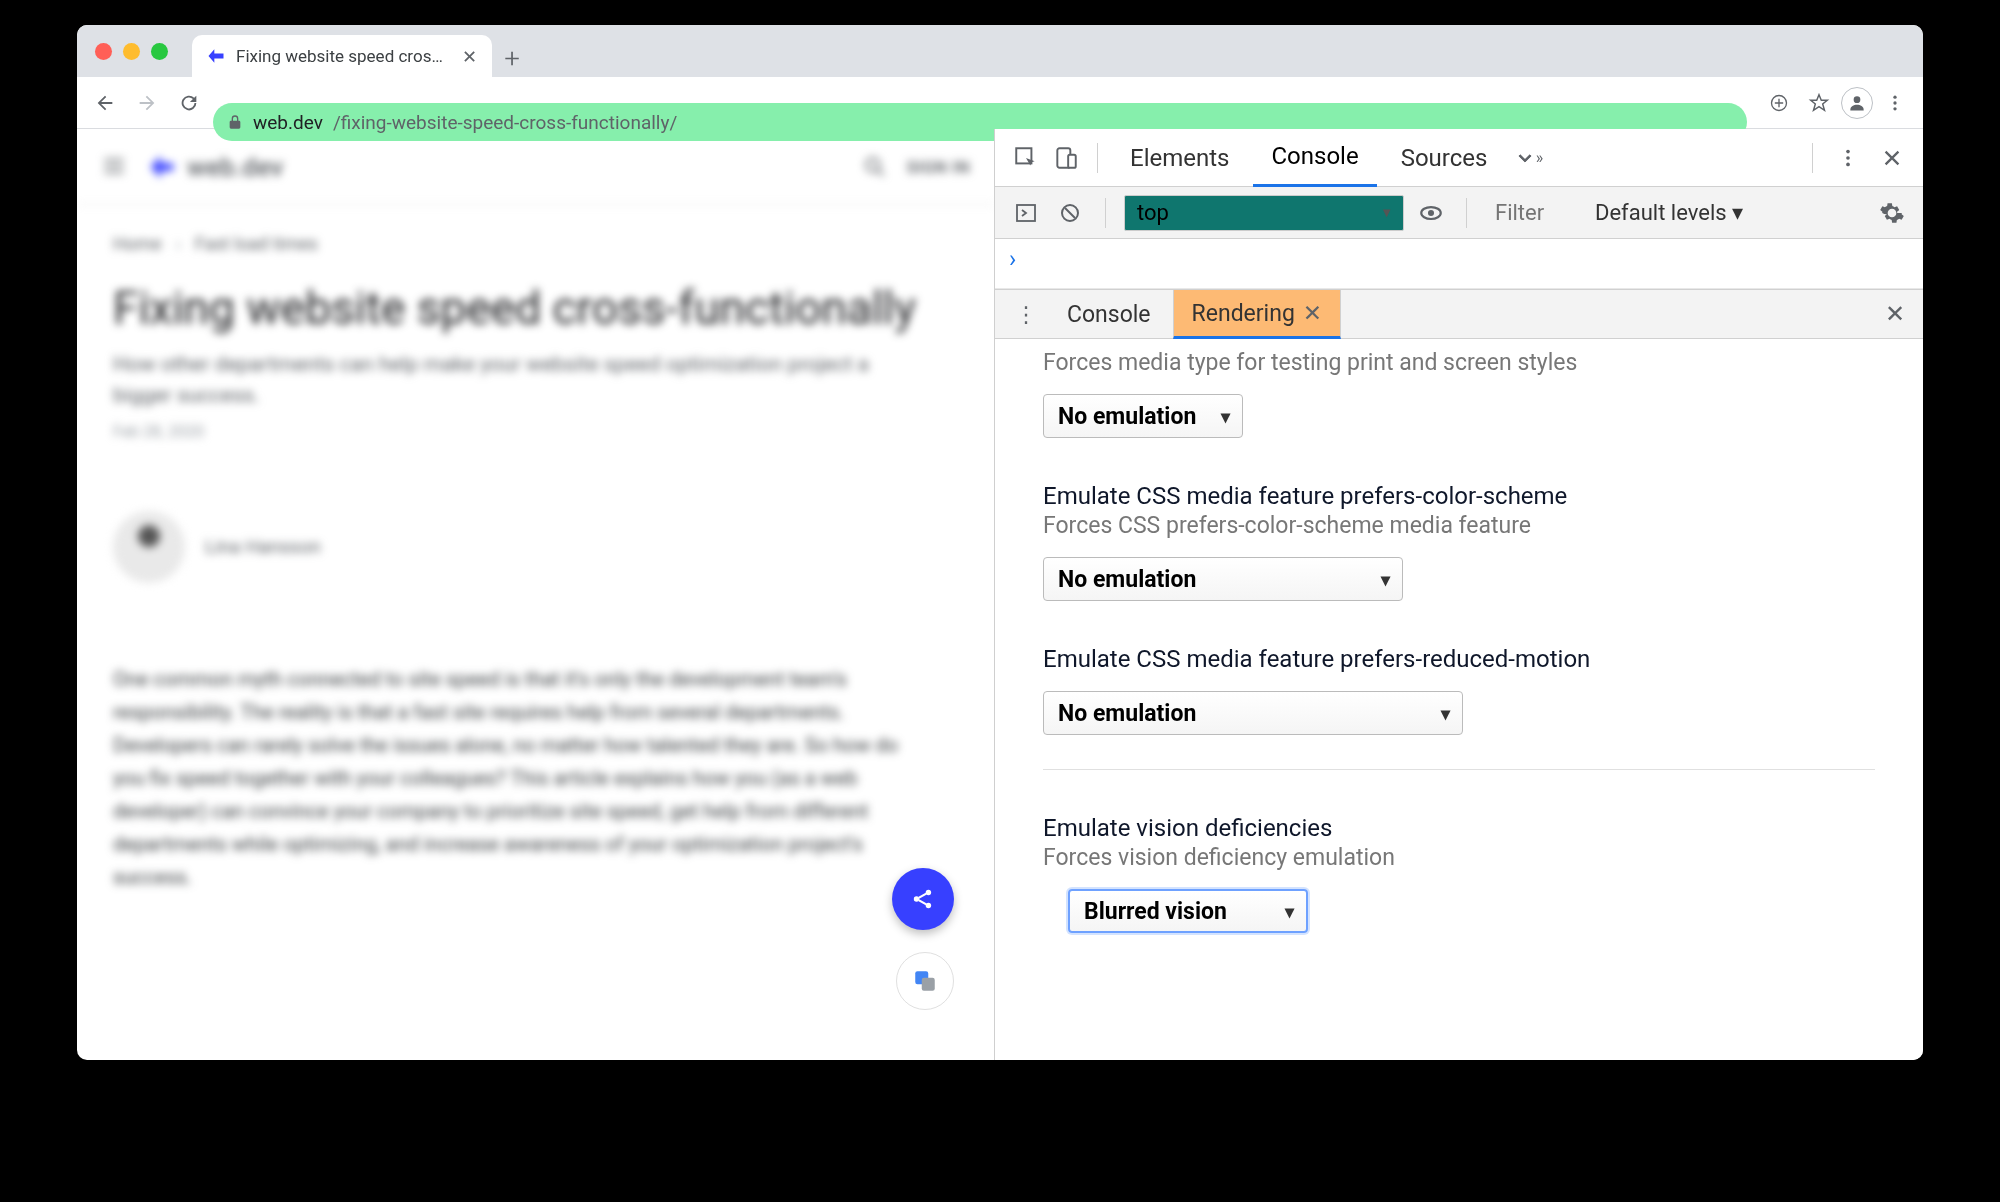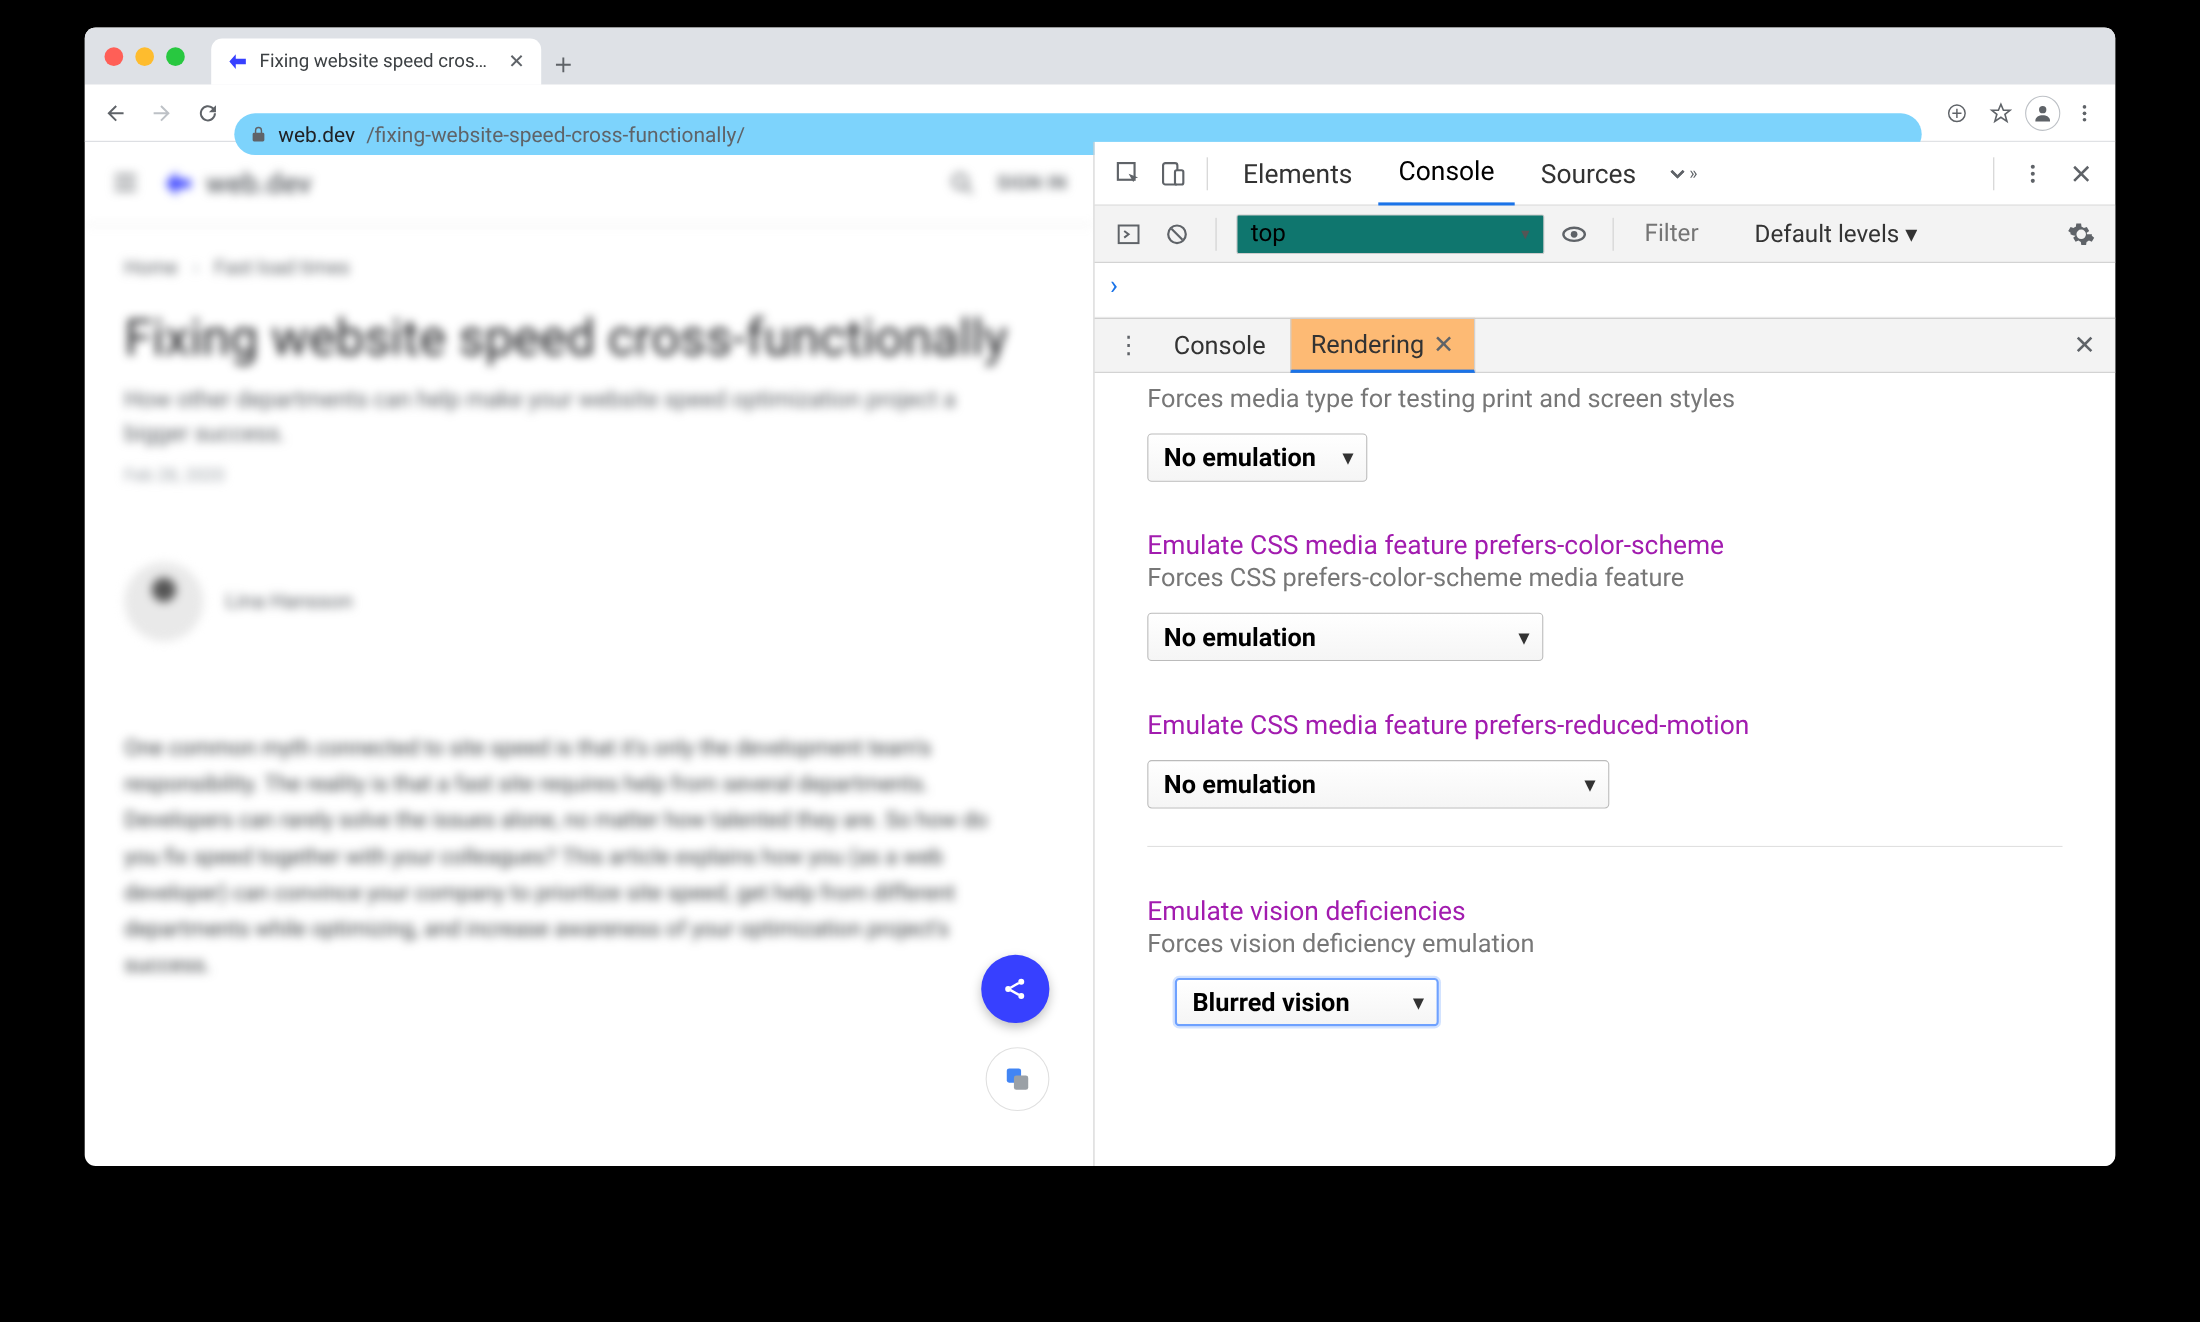--- a/index.html
+++ b/index.html
@@ -20,21 +20,21 @@
          display:flex; align-items:center; padding:0 14px; gap:10px; min-width:300px; position:relative;}
   .favi { width:20px;height:20px; color:#1a73e8; display:flex; align-items:center;}
   .tab-title{font-size:17px;color:#3c4043;white-space:nowrap;overflow:hidden;text-overflow:ellipsis;max-width:210px;}
   .tab-x{font-size:18px;color:#5f6368;cursor:pointer;margin-left:6px;}
   .newtab{width:40px;height:40px;display:flex;align-items:center;justify-content:center;color:#5f6368;font-size:26px;cursor:pointer;}
 
   
   .addrbar{height:52px;background:#fff;border-bottom:1px solid #dadce0;display:flex;align-items:center;padding:0 10px;gap:6px;}
   .nav-ico{width:36px;height:36px;display:flex;align-items:center;justify-content:center;color:#5f6368;border-radius:50%;}
   .nav-ico.dis{color:#bdc1c6;}
-  .omnibox{flex:1;height:38px;background:#7dd3fc;border-radius:20px;display:flex;align-items:center;padding:0 14px;gap:10px;font-size:19px;color:#202124;margin-top:39px;}
+  .omnibox{flex:1;height:38px;background:#86efac;border-radius:20px;display:flex;align-items:center;padding:0 14px;gap:10px;font-size:19px;color:#202124;margin-top:39px;}
   .lock{color:#5f6368;font-size:16px;}
   .url-host{color:#202124;}
   .url-path{color:#5f6368;}
   .right-icons{display:flex;align-items:center;gap:4px;padding-left:8px;}
   .avatar-circ{width:32px;height:32px;border-radius:50%;background:#fff;border:1.5px solid #bdc1c6;display:flex;align-items:center;justify-content:center;color:#5f6368;}
 
   
   .split{display:flex;height:calc(100% - 104px);}
   .page{width:918px;border-right:1px solid #cfcfcf;position:relative;overflow:hidden;}
   .page .blur{filter:blur(4.5px);}
@@ -77,21 +77,21 @@
   .dt-console-out{height:50px;padding:6px 14px;color:#1a73e8;font-family:monospace;font-size:24px;border-bottom:1px solid #e8e8e8;}
 
   .drawer-tabs{height:50px;background:#f3f3f3;border-top:1px solid #d0d0d0;border-bottom:1px solid #d0d0d0;display:flex;align-items:center;padding:0 12px;gap:4px;}
   .drawer-tabs .dots{color:#5f6368;font-size:22px;padding:0 8px;}
   .drawer-tab{padding:0 18px;height:50px;display:flex;align-items:center;font-size:23px;color:#333;cursor:pointer;gap:8px;}
   .drawer-tab.active{background:#fdba74;border-bottom:3px solid #1a73e8;border-top:1px solid #d0d0d0;border-left:1px solid #d0d0d0;border-right:1px solid #d0d0d0;}
   .drawer-close{margin-left:auto;color:#5f6368;font-size:24px;cursor:pointer;padding:0 6px;}
 
   .panel{flex:1;overflow:auto;padding:8px 48px 30px 48px;}
   .section{margin-top:28px;}
-  .sec-title{font-size:24px;color:#a21caf;margin-top:44px;}
+  .sec-title{font-size:24px;color:#0f172a;margin-top:44px;}
   .sec-desc{font-size:23px;color:#777;margin-top:2px;}
   .sel{margin-top:18px;display:inline-flex;align-items:center;background:linear-gradient(#fff,#f5f5f5);border:1px solid #bbb;border-radius:4px;height:44px;padding:0 40px 0 14px;font-size:23px;position:relative;min-width:200px;cursor:pointer;font-weight:bold;}
   .sel::after{content:"▾";position:absolute;right:12px;color:#333;font-size:18px;}
   .sel.wide{min-width:360px;}
   .sel.focus{border:2px solid #6ea1ff;box-shadow:0 0 0 2px rgba(110,161,255,.3);}
   hr.div{border:none;border-top:1px solid #e0e0e0;margin-top:34px;}
 
   svg{display:block;}
 </style>
 </head>

